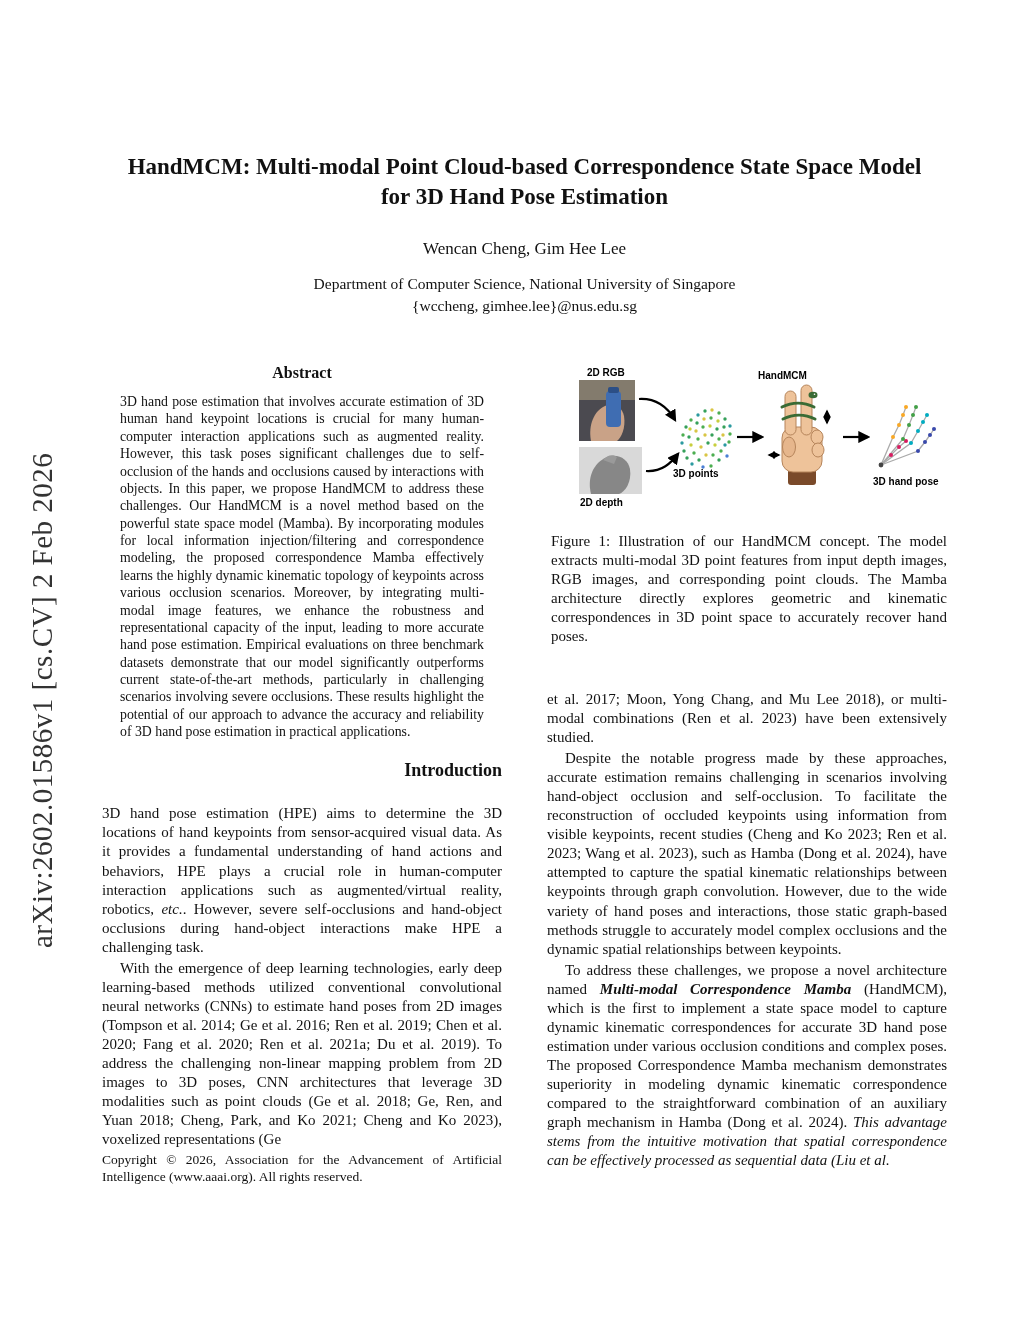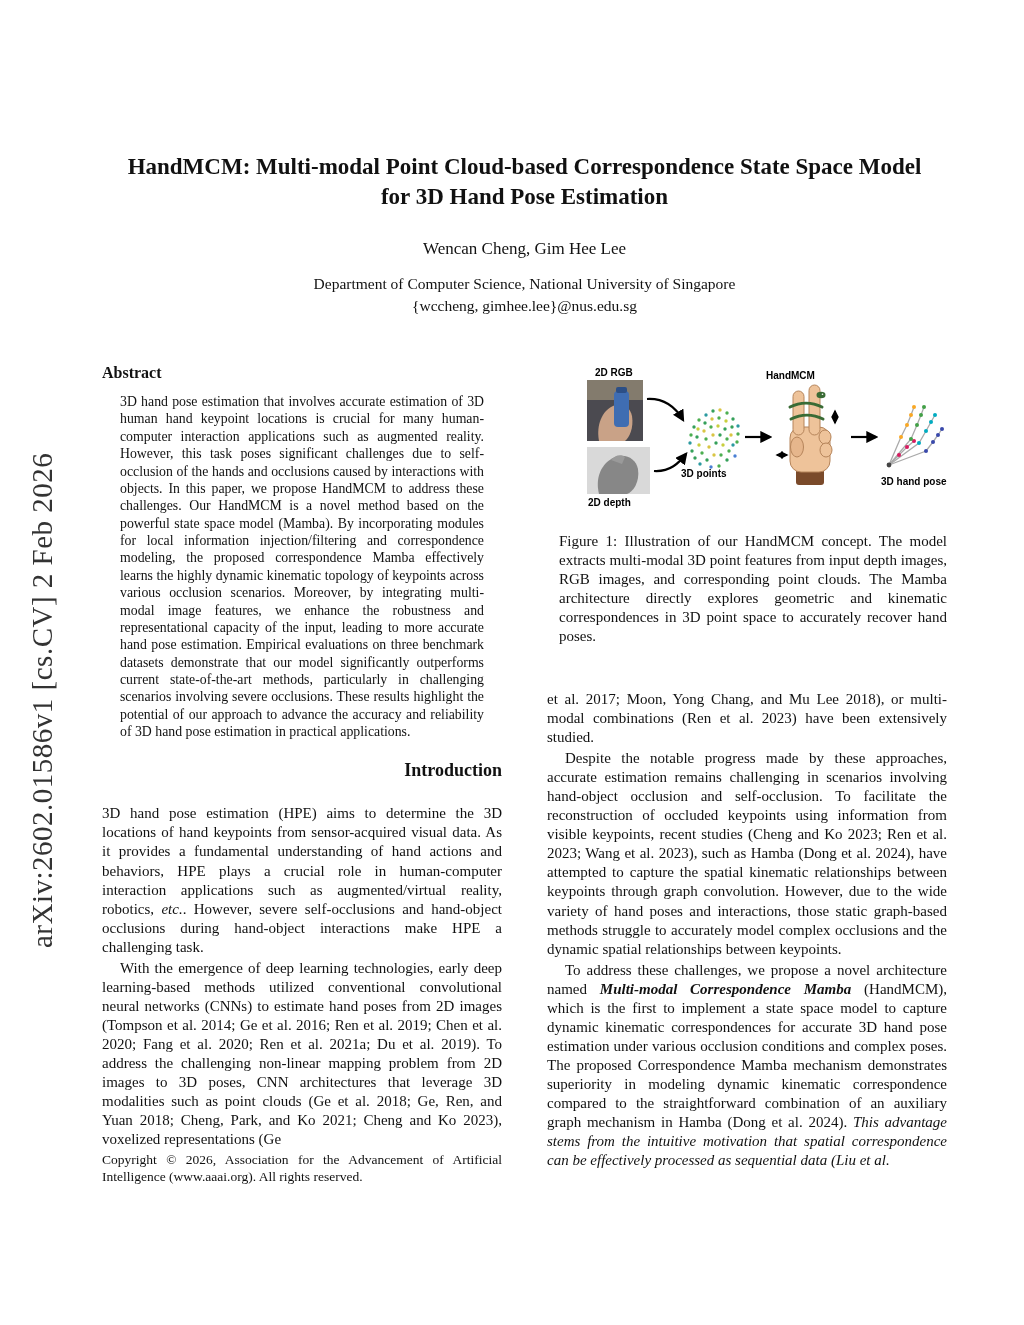--- a/index.html
+++ b/index.html
@@ -13,21 +13,21 @@
     transform:rotate(-90deg); transform-origin:0 0;
     font-size:29px; letter-spacing:0.5px; color:#333; white-space:nowrap;
   }
   .content { position:absolute; top:0; left:12px; width:1024px; padding:152px 89px 0 90px; }
   .title { text-align:center; font-size:23px; font-weight:bold; line-height:1.32; margin:0 0 26px 0; }
   .authors { text-align:center; font-size:17px; font-weight:normal; margin:0 0 16px 0; }
   .affil { text-align:center; font-size:15.5px; margin:0; }
   .email { text-align:center; font-size:15.5px; margin-top:4px; }
   .columns { display:flex; gap:45px; margin-top:44px; }
   .col { width:400px; font-size:15px; line-height:1.27; text-align:justify; }
-  .abstract-head { text-align:left; font-size:16px; font-weight:bold; margin:4px 0 10px 0; }
+  .abstract-head { text-align:center; font-size:16px; font-weight:bold; margin:4px 0 10px 0; }
   .abstract-body { padding:0 18px; font-size:13.8px; line-height:1.26; text-align:justify; }
   .section-head { text-align:right; font-size:18px; font-weight:bold; margin:18px 0 23px 0; }
   p { margin:0 0 2px 0; }
   p.indent { text-indent:18px; }
   .figure-block { margin:6px 0 44px 0; }
   .fig-svg { display:block; margin:0 auto; }
   .caption { margin-top:12px; font-size:15px; line-height:1.27; text-align:justify; }
   .fig-label { font-family:"Liberation Sans", sans-serif; font-weight:bold; font-size:10px; fill:#000; }
   .footnote { font-size:13.5px; line-height:1.27; text-align:justify; }
   em { font-style:italic; }
@@ -58,21 +58,21 @@
 
         <p><span>3D hand pose estimation (HPE) aims to determine the 3D locations of hand keypoints from sensor-acquired visual data. As it provides a fundamental understanding of hand actions and behaviors, HPE plays a crucial role in human-computer interaction applications such as augmented/virtual reality, robotics, </span><em>etc.</em><span>. However, severe self-occlusions and hand-object occlusions during hand-object interactions make HPE a challenging task.</span></p>
 
         <p class="indent">With the emergence of deep learning technologies, early deep learning-based methods utilized conventional convolutional neural networks (CNNs) to estimate hand poses from 2D images (Tompson et al. 2014; Ge et al. 2016; Ren et al. 2019; Chen et al. 2020; Fang et al. 2020; Ren et al. 2021a; Du et al. 2019). To address the challenging non-linear mapping problem from 2D images to 3D poses, CNN architectures that leverage 3D modalities such as point clouds (Ge et al. 2018; Ge, Ren, and Yuan 2018; Cheng, Park, and Ko 2021; Cheng and Ko 2023), voxelized representations (Ge</p>
 
         <div class="footnote">Copyright © 2026, Association for the Advancement of Artificial Intelligence (www.aaai.org). All rights reserved.</div>
       </div>
 
       <div class="col">
 
-        <figure class="figure-block" style="margin-left:12px;margin-right:0;">
+        <figure class="figure-block" style="margin-left:4px;margin-right:0;">
           <svg class="fig-svg" width="400" height="155" viewBox="0 0 400 155">
             <defs>
               <marker id="arr" viewBox="0 0 10 10" refX="8" refY="5" markerWidth="5.5" markerHeight="5.5" orient="auto-start-reverse">
                 <path d="M0,0 L10,5 L0,10 z" fill="#000"></path>
               </marker>
             </defs>
 
             <text x="36" y="11" class="fig-label">2D RGB</text>
             <g>
               <rect x="28" y="15" width="56" height="61" fill="#4b4a50"></rect>

